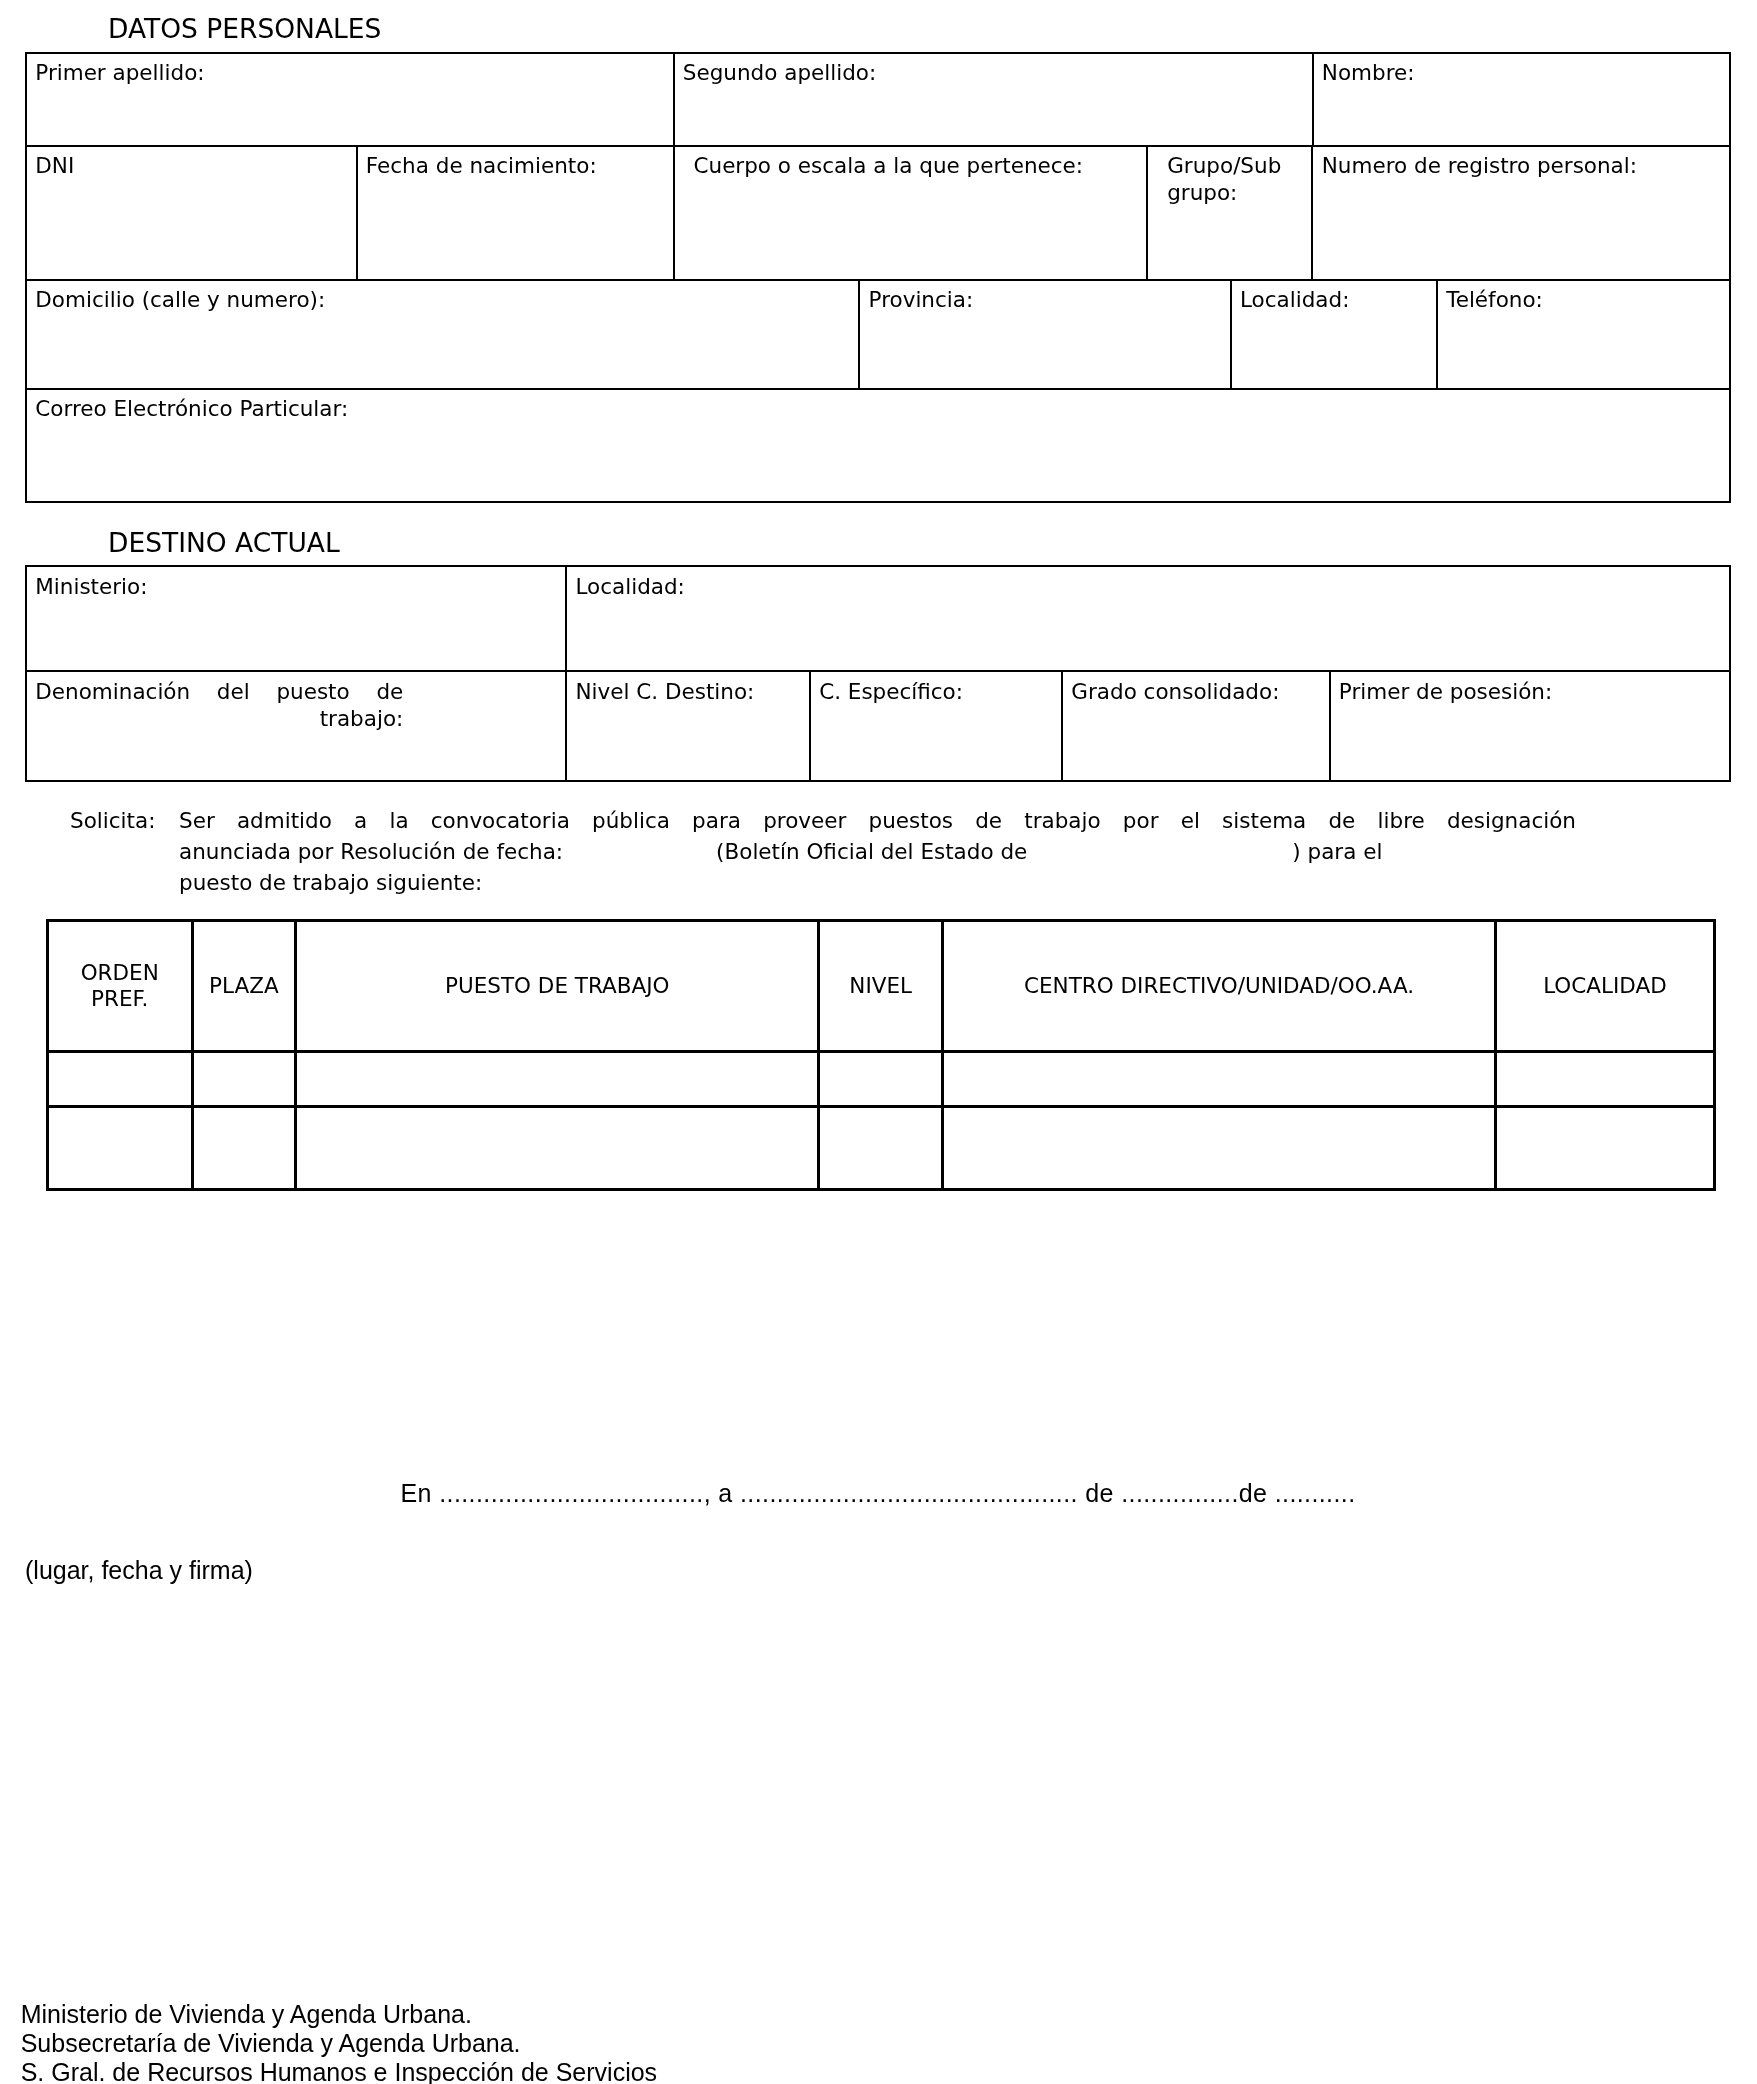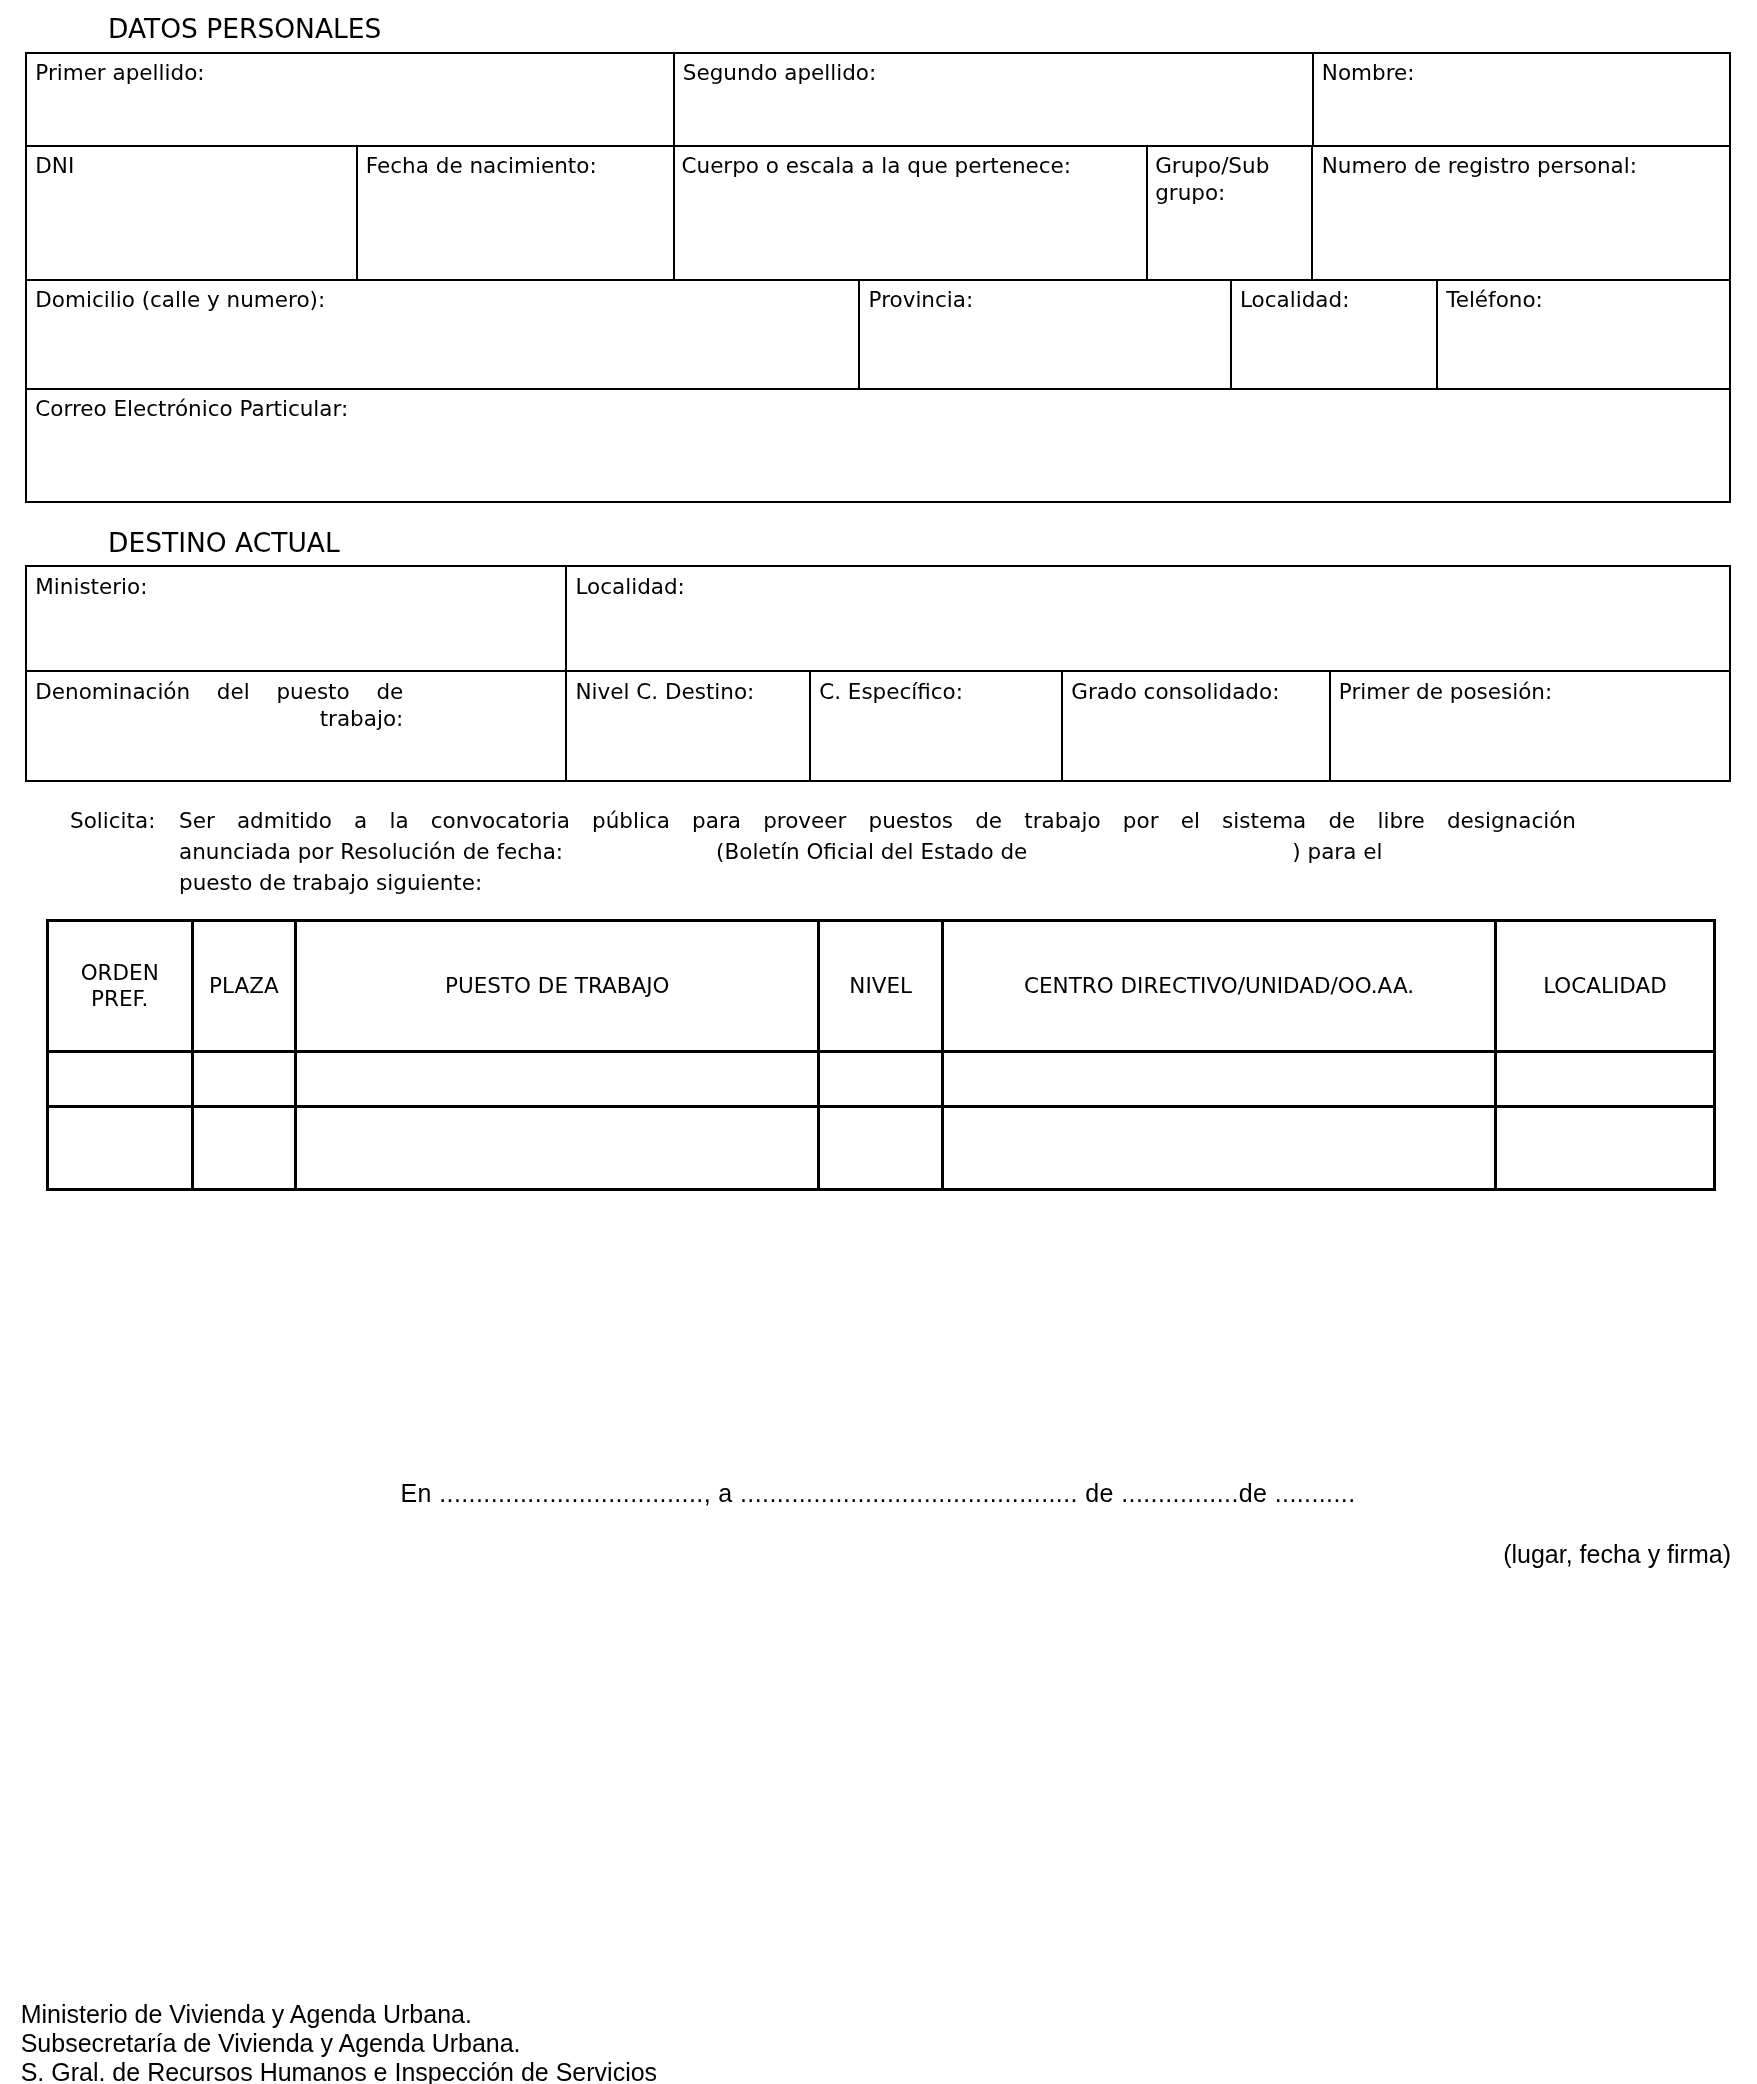--- a/index.html
+++ b/index.html
@@ -29,21 +29,21 @@
   .frow { display: flex; align-items: stretch; }
   .fcell {
     border-right: 2.5px solid #000;
     border-bottom: 2.5px solid #000;
     padding: 5.8px 8.3px;
     flex-grow: 0;
     flex-shrink: 0;
     line-height: 27px;
   }
   .grow { flex-grow: 1; }
-  .tight { padding-left: 7px; padding-right: 2.5px; }
+  .tight { padding-left: 19px; padding-right: 2.5px; }
 
   .r1 { min-height: 93px; }
   .r2 { min-height: 134px; }
   .r3 { min-height: 109px; }
   .r4 { min-height: 113px; }
   .d1 { min-height: 105px; }
   .d2 { min-height: 110px; }
 
   .denom-label {
     display: inline-block;
@@ -80,22 +80,22 @@
 
   
   .firma-line {
     margin-top: 288px;
     text-align: center;
     font-family: "Liberation Sans", sans-serif;
     font-size: 25px;
     letter-spacing: 0.4px;
   }
   .firma-caption {
-    margin-top: 32px;
-    text-align: right;
+    margin-top: 48px;
+    text-align: left;
     font-family: "Liberation Sans", sans-serif;
     font-size: 25px;
   }
 
   
   .footer {
     position: absolute;
     left: 20.7px;
     top: 2000px;
     font-family: "Liberation Sans", sans-serif;

